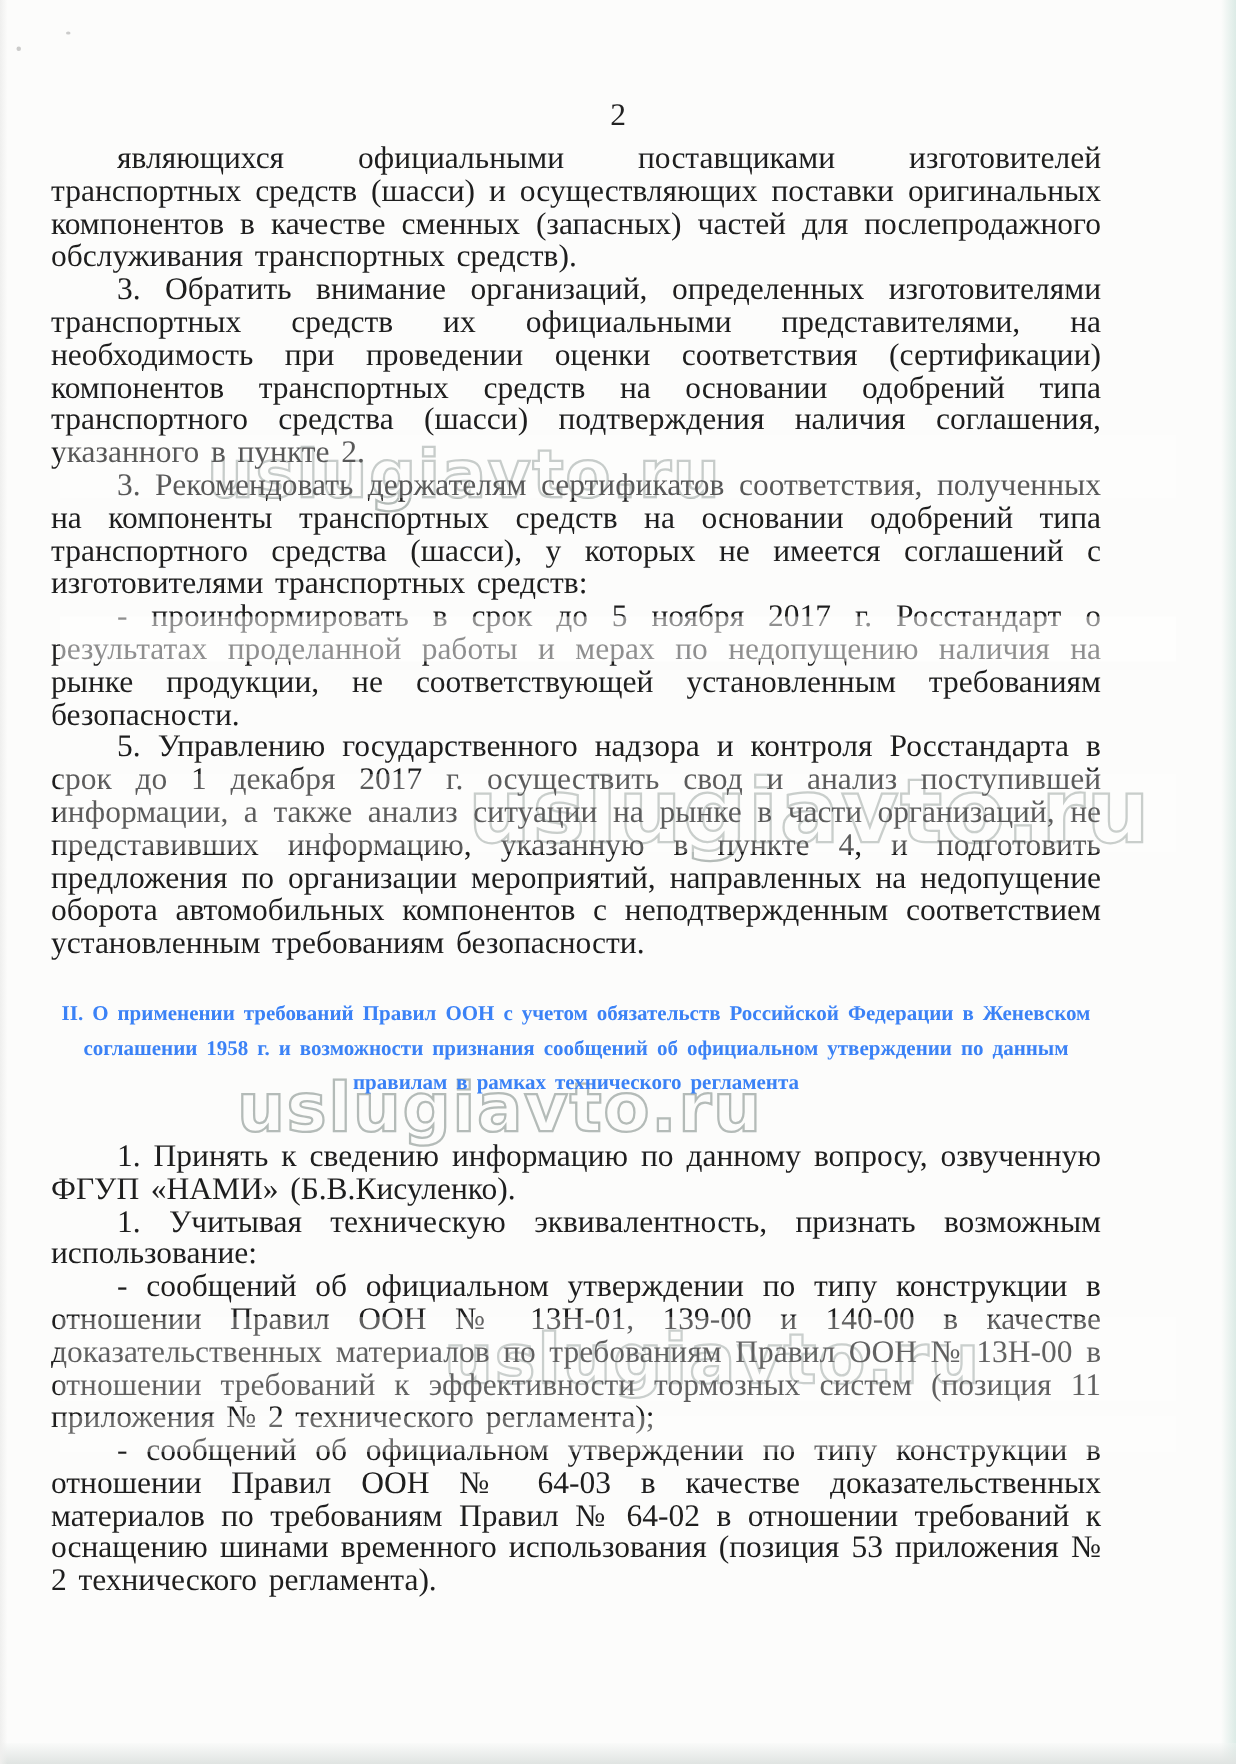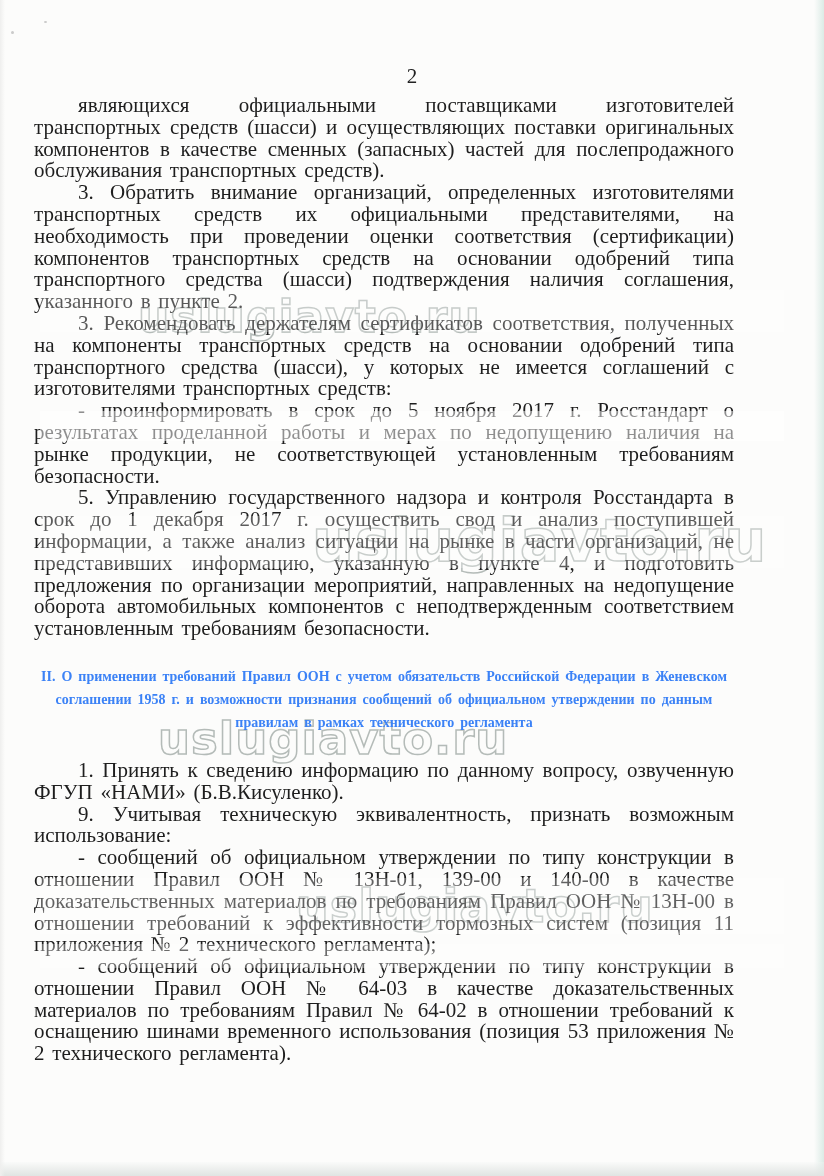--- a/index.html
+++ b/index.html
@@ -109,21 +109,21 @@
   <div class="content">
     <p class="para">являющихся официальными поставщиками изготовителей транспортных средств (шасси) и осуществляющих поставки оригинальных компонентов в качестве сменных (запасных) частей для послепродажного обслуживания транспортных средств).</p>
     <p class="para">3. Обратить внимание организаций, определенных изготовителями транспортных средств их официальными представителями, на необходимость при проведении оценки соответствия (сертификации) компонентов транспортных средств на основании одобрений типа транспортного средства (шасси) подтверждения наличия соглашения, указанного в пункте 2.</p>
     <p class="para">3. Рекомендовать держателям сертификатов соответствия, полученных на компоненты транспортных средств на основании одобрений типа транспортного средства (шасси), у которых не имеется соглашений с изготовителями транспортных средств:</p>
     <p class="para">- проинформировать в срок до 5 ноября 2017 г. Росстандарт о результатах проделанной работы и мерах по недопущению наличия на рынке продукции, не соответствующей установленным требованиям безопасности.</p>
     <p class="para">5. Управлению государственного надзора и контроля Росстандарта в срок до 1 декабря 2017 г. осуществить свод и анализ поступившей информации, а также анализ ситуации на рынке в части организаций, не представивших информацию, указанную в пункте 4, и подготовить предложения по организации мероприятий, направленных на недопущение оборота автомобильных компонентов с неподтвержденным соответствием установленным требованиям безопасности.</p>
 
     <p class="heading">II. О применении требований Правил ООН с учетом обязательств Российской Федерации в Женевском соглашении 1958 г. и возможности признания сообщений об официальном утверждении по данным правилам в рамках технического регламента</p>
 
     <p class="para">1. Принять к сведению информацию по данному вопросу, озвученную ФГУП «НАМИ» (Б.В.Кисуленко).</p>
-    <p class="para">9. Учитывая техническую эквивалентность, признать возможным использование:</p>
+    <p class="para">1. Учитывая техническую эквивалентность, признать возможным использование:</p>
     <p class="para">- сообщений об официальном утверждении по типу конструкции в отношении Правил ООН № 13Н-01, 139-00 и 140-00 в качестве доказательственных материалов по требованиям Правил ООН № 13Н-00 в отношении требований к эффективности тормозных систем (позиция 11 приложения № 2 технического регламента);</p>
     <p class="para">- сообщений об официальном утверждении по типу конструкции в отношении Правил ООН № 64-03 в качестве доказательственных материалов по требованиям Правил № 64-02 в отношении требований к оснащению шинами временного использования (позиция 53 приложения № 2 технического регламента).</p>
   </div>
 
   <div class="fade fade1"></div>
   <div class="fade fade2"></div>
   <div class="fade fade3"></div>
   <div class="fade fade4"></div>
   <div class="fade fade5"></div>
 

